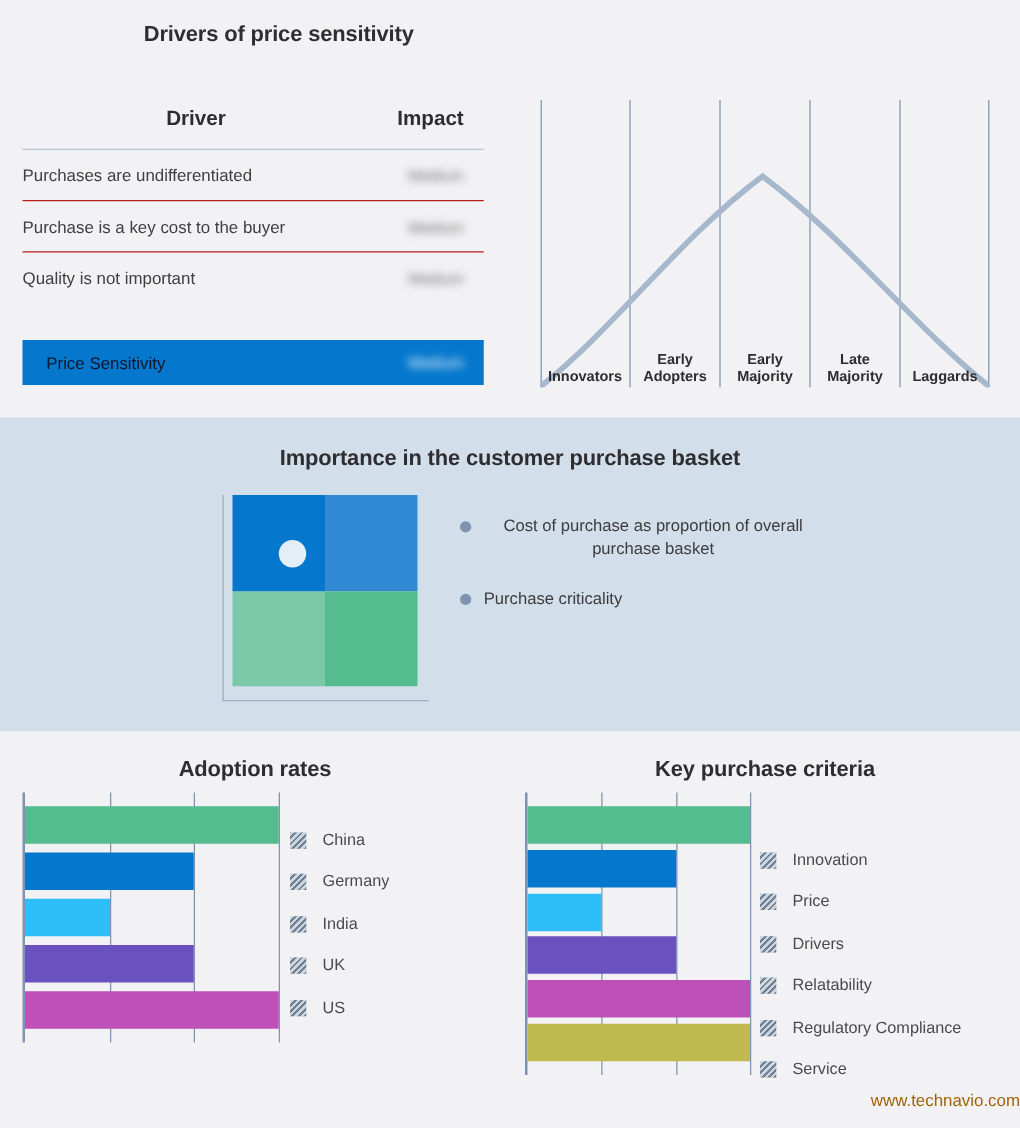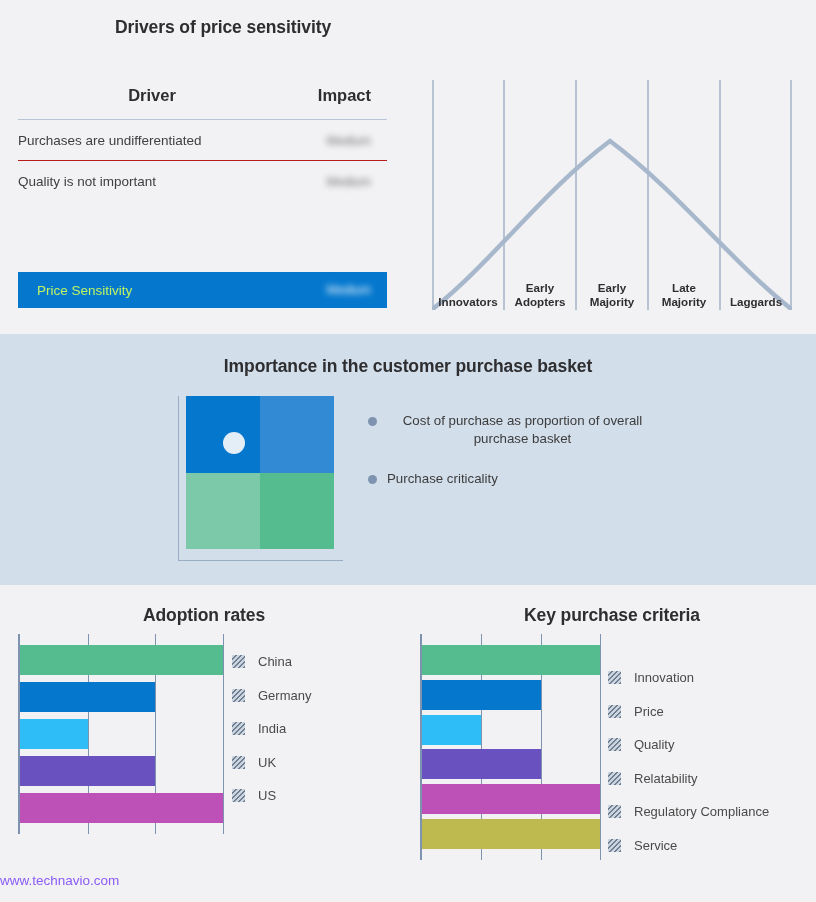--- a/index.html
+++ b/index.html
@@ -68,21 +68,21 @@
     left: 18px; top: 272px;
     width: 369px; height: 36px;
     background: #0578CE;
     display: flex;
     align-items: center;
     justify-content: space-between;
     box-sizing: border-box;
     padding: 0 16px 0 19px;
   }
   #price-sensitivity-row .ps-label {
-    color: #bef264;
+    color: #0f172a;
     font-size: 13.5px;
   }
 
   
   #lifecycle-panel {
     position: absolute;
     left: 408px; top: 0;
     width: 408px; height: 334px;
   }
   #lifecycle-panel .panel-title { margin-top: 17px; }
@@ -212,21 +212,21 @@
     box-sizing: border-box;
   }
 
   .bar-legend {
     position: absolute;
   }
   #adoption-legend { left: 232px; top: 60px; }
   #criteria-legend { left: 200px; top: 76px; }
   .bar-legend-item {
     display: flex;
-    align-items: center;
+    align-items: flex-end;
     height: 33.5px;
   }
   .hatch-swatch {
     width: 13px; height: 13px;
     margin-right: 13px;
     flex: 0 0 auto;
     background-color: #CCD4DE;
     background-image: repeating-linear-gradient(
       -45deg,
       #6E7F93 0px, #6E7F93 1.6px,
@@ -236,23 +236,23 @@
     font-size: 13px;
     color: #4A4A4A;
     white-space: nowrap;
   }
 
   
   #footer {
     position: absolute;
     left: 0; bottom: 14px;
     width: 816px;
-    text-align: left;
+    text-align: right;
     font-size: 13.5px;
-    color: #8b5cf6;
+    color: #a16207;
   }
 </style>
 </head>
 <body>
 
 <div id="drivers-panel">
   <div class="panel-title">Drivers of price sensitivity</div>
 
   <table class="drivers-table">
     <thead>
@@ -260,20 +260,24 @@
         <th>Driver</th>
         <th class="impact-col">Impact</th>
       </tr>
     </thead>
     <tbody>
       <tr>
         <td>Purchases are undifferentiated</td>
         <td class="impact-col"><span class="blurred">Medium</span></td>
       </tr>
       <tr>
+        <td>Purchase is a key cost to the buyer</td>
+        <td class="impact-col"><span class="blurred">Medium</span></td>
+      </tr>
+      <tr>
         <td>Quality is not important</td>
         <td class="impact-col"><span class="blurred">Medium</span></td>
       </tr>
     </tbody>
   </table>
 
   <div id="price-sensitivity-row">
     <span class="ps-label">Price Sensitivity</span>
     <span class="blurred on-blue">Medium</span>
   </div>
@@ -411,21 +415,21 @@
     <div class="bar-legend-item">
       <span class="hatch-swatch"></span>
       <span class="bar-legend-label">Innovation</span>
     </div>
     <div class="bar-legend-item">
       <span class="hatch-swatch"></span>
       <span class="bar-legend-label">Price</span>
     </div>
     <div class="bar-legend-item">
       <span class="hatch-swatch"></span>
-      <span class="bar-legend-label">Quality</span>
+      <span class="bar-legend-label">Drivers</span>
     </div>
     <div class="bar-legend-item">
       <span class="hatch-swatch"></span>
       <span class="bar-legend-label">Relatability</span>
     </div>
     <div class="bar-legend-item">
       <span class="hatch-swatch"></span>
       <span class="bar-legend-label">Regulatory Compliance</span>
     </div>
     <div class="bar-legend-item">

